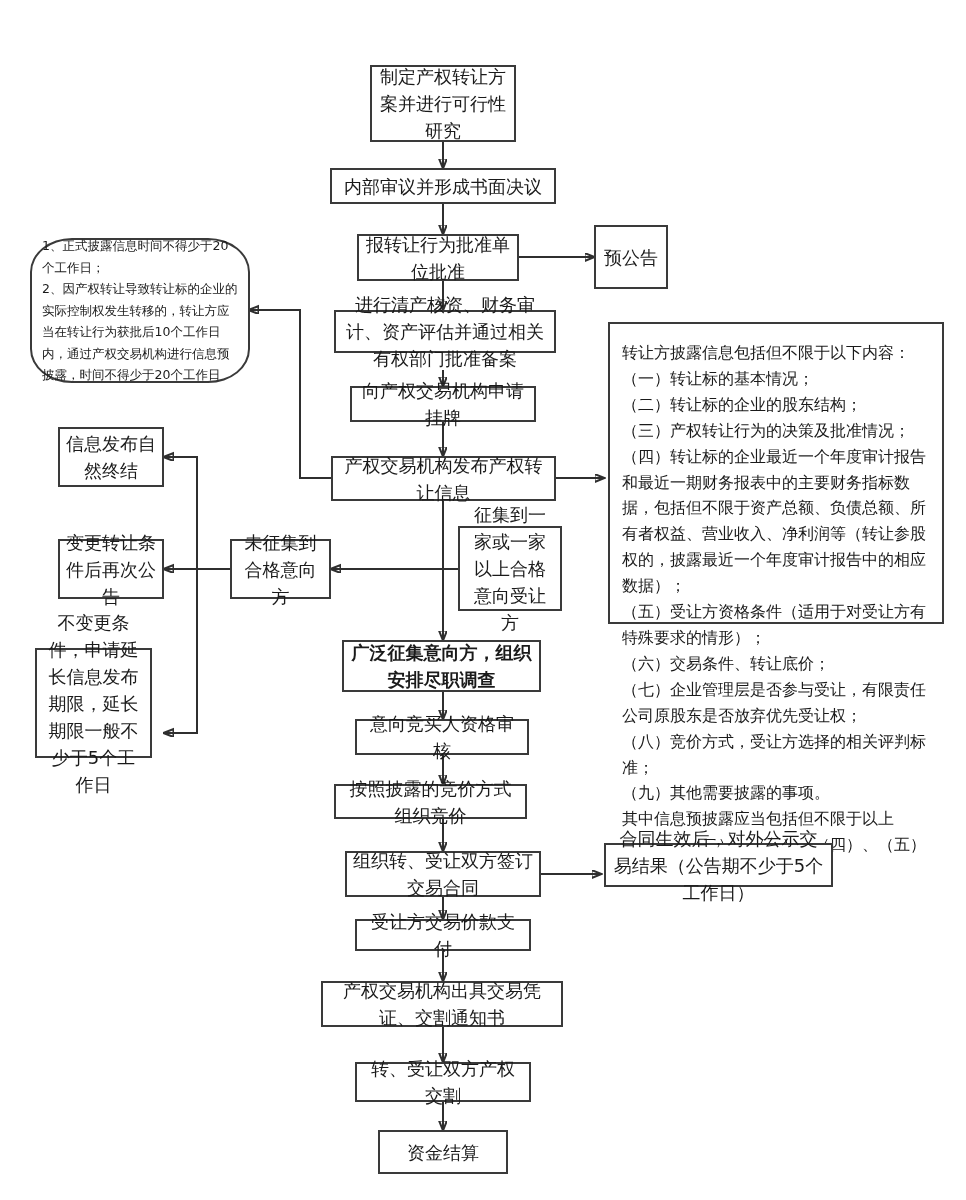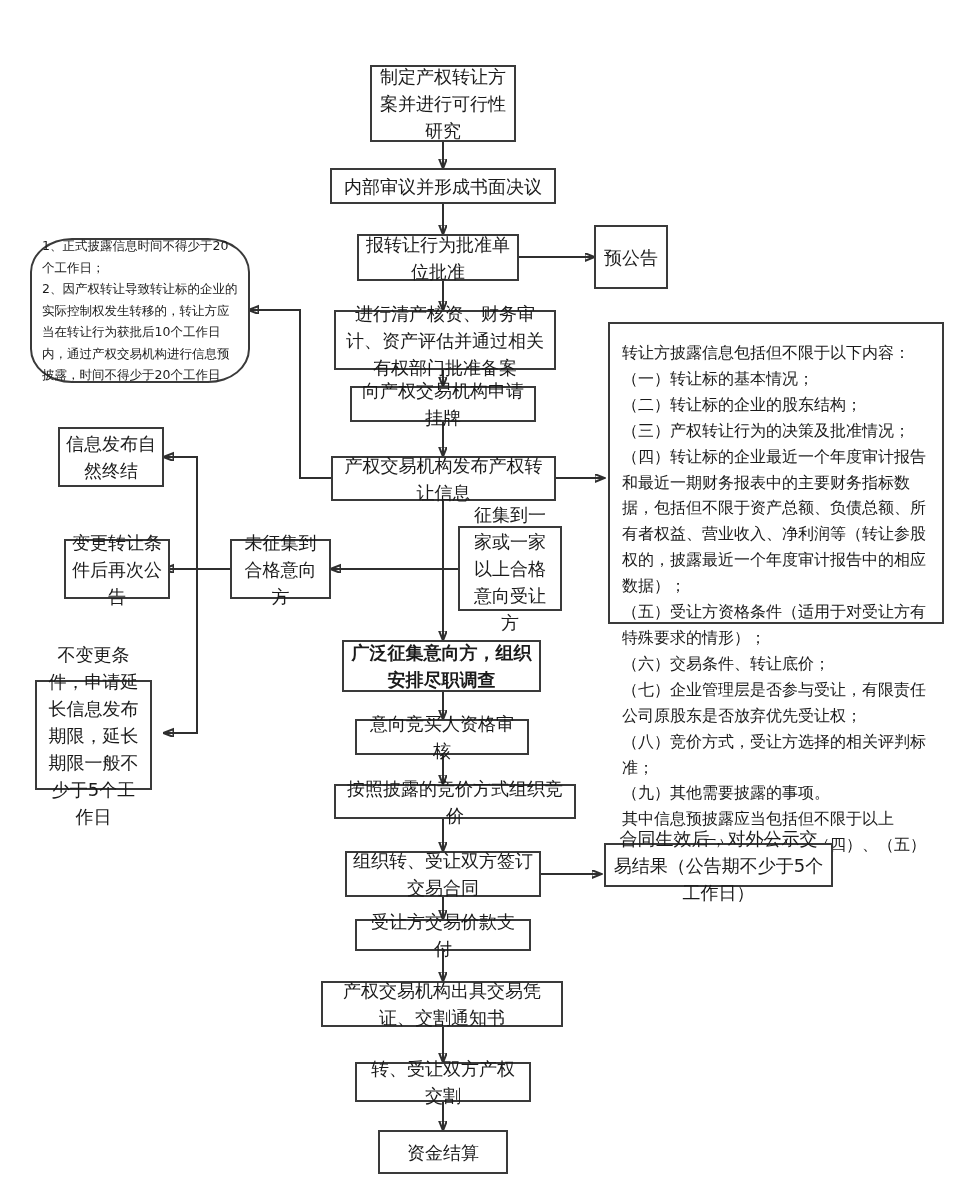--- a/index.html
+++ b/index.html
@@ -128,21 +128,21 @@
   </div>
 
   <div class="node" style="left:357px; top:234px; width:162px; height:47px;">
     <span>报转让行为批准单位批准</span>
   </div>
 
   <div class="node" style="left:594px; top:225px; width:74px; height:64px;">
     <span>预公告</span>
   </div>
 
-  <div class="node" style="left:334px; top:310px; width:222px; height:60px;">
+  <div class="node" style="left:334px; top:310px; width:222px; height:43px;">
     <span>进行清产核资、财务审计、资产评估并通过相关有权部门批准备案</span>
   </div>
 
   <div class="node" style="left:350px; top:386px; width:186px; height:36px;">
     <span>向产权交易机构申请挂牌</span>
   </div>
 
   <div class="node" style="left:331px; top:456px; width:225px; height:45px;">
     <span>产权交易机构发布产权转让信息</span>
   </div>
@@ -163,45 +163,45 @@
 （七）企业管理层是否参与受让，有限责任公司原股东是否放弃优先受让权；
 （八）竞价方式，受让方选择的相关评判标准；
 （九）其他需要披露的事项。
 其中信息预披露应当包括但不限于以上（一）、（二）、（三）、（四）、（五）款内容。</span>
   </div>
 
   <div class="node" style="left:58px; top:427px; width:106px; height:60px;">
     <span>信息发布自然终结</span>
   </div>
 
-  <div class="node" style="left:64px; top:539px; width:106px; height:60px;">
+  <div class="node" style="left:58px; top:539px; width:106px; height:60px;">
     <span>变更转让条件后再次公告</span>
   </div>
 
   <div class="node" style="left:230px; top:539px; width:101px; height:60px;">
     <span>未征集到合格意向方</span>
   </div>
 
-  <div class="node" style="left:35px; top:648px; width:117px; height:110px;margin-top:32px;">
+  <div class="node" style="left:35px; top:648px; width:117px; height:110px;">
     <span>不变更条件，申请延长信息发布期限，延长期限一般不少于5个工作日</span>
   </div>
 
   <div class="node" style="left:458px; top:526px; width:104px; height:85px;">
     <span>征集到一家或一家以上合格意向受让方</span>
   </div>
 
   <div class="node" style="left:342px; top:640px; width:199px; height:52px;font-weight:bold;">
     <span>广泛征集意向方，组织安排尽职调查</span>
   </div>
 
   <div class="node" style="left:355px; top:719px; width:174px; height:36px;">
     <span>意向竞买人资格审核</span>
   </div>
 
-  <div class="node" style="left:334px; top:784px; width:242px; height:35px;">
+  <div class="node" style="left:334px; top:784px; width:193px; height:35px;">
     <span>按照披露的竞价方式组织竞价</span>
   </div>
 
   <div class="node" style="left:345px; top:851px; width:196px; height:46px;">
     <span>组织转、受让双方签订交易合同</span>
   </div>
 
   <div class="node" style="left:604px; top:843px; width:229px; height:44px;">
     <span>合同生效后，对外公示交易结果（公告期不少于5个工作日）</span>
   </div>

